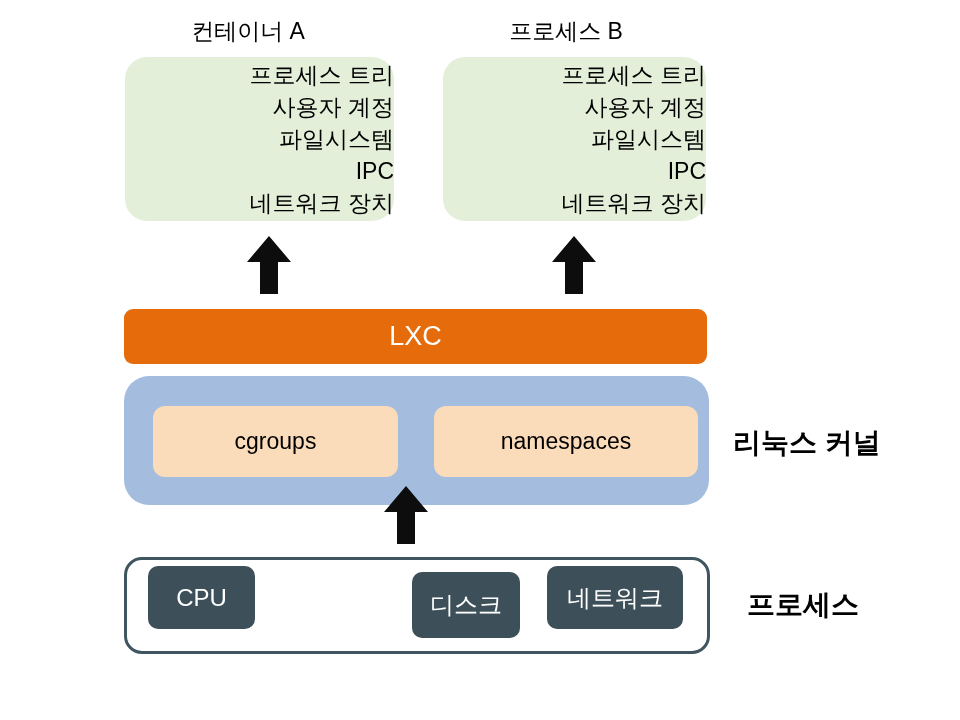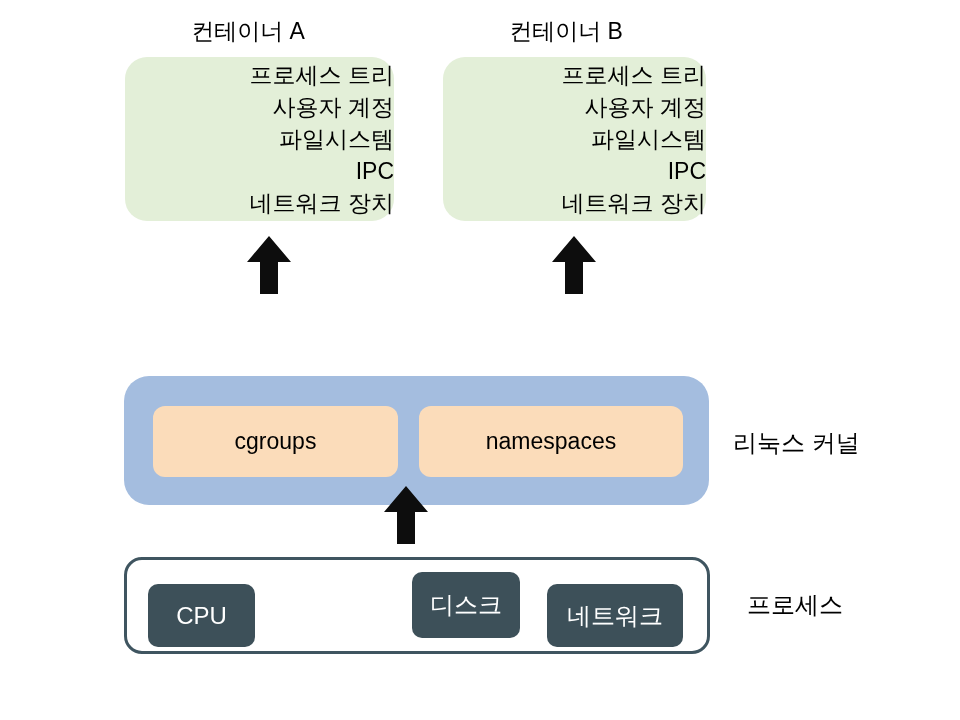--- a/index.html
+++ b/index.html
@@ -30,42 +30,42 @@
 
   .lxc-bar{position:absolute;left:124px;top:309px;width:583px;height:55px;background:var(--orange);
            border-radius:9px;display:flex;align-items:center;justify-content:center;
            color:#ffffff;font-size:27px;}
 
   .kernel-box{position:absolute;left:124px;top:376px;width:585px;height:129px;background:var(--blue);
               border-radius:25px;z-index:1;}
   .kernel-chip{position:absolute;top:30px;height:71px;background:var(--peach);border-radius:12px;
                display:flex;align-items:center;justify-content:center;font-size:23px;}
   #chipCgroups{left:29px;width:245px;}
-  #chipNamespaces{left:295px;width:264px;}
+  #chipNamespaces{left:310px;width:264px;}
 
-  .side-label{position:absolute;font-size:24px;line-height:30px;white-space:nowrap;}
+  .side-label{position:absolute;font-size:28px;line-height:30px;white-space:nowrap;font-weight:bold;}
   #kernelLabel{left:733px;top:428px;}
   #hwLabel{left:747px;top:590px;}
 
   .hw-box{position:absolute;left:124px;top:557px;width:586px;height:97px;background:var(--bg);
           border:3px solid var(--border-dark);border-radius:18px;}
-  .hw-chip{position:absolute;top:24px;height:63px;background:var(--dark);border-radius:10px;
+  .hw-chip{position:absolute;top:6px;height:63px;background:var(--dark);border-radius:10px;
            display:flex;align-items:center;justify-content:center;color:#ffffff;font-size:24px;}
   #chipCpu{left:21px;width:107px;}
   #chipMem{left:156px;width:109px;}
   #chipDisk{left:285px;width:108px;top:12px;height:66px;}
   #chipNet{left:420px;width:136px;}
 </style>
 </head>
 <body>
 
 <div class="canvas">
 
   <div id="titleA" class="ctr-title">컨테이너 A</div>
-  <div id="titleB" class="ctr-title">컨테이너 B</div>
+  <div id="titleB" class="ctr-title">프로세스 B</div>
 
   <div id="ctrA" class="ctr-box">
     <div class="ctr-line">프로세스 트리</div>
     <div class="ctr-line">사용자 계정</div>
     <div class="ctr-line">파일시스템</div>
     <div class="ctr-line">IPC</div>
     <div class="ctr-line">네트워크 장치</div>
   </div>
 
   <div id="ctrB" class="ctr-box">
@@ -80,20 +80,21 @@
     <svg viewBox="0 0 44 58" xmlns="http://www.w3.org/2000/svg">
       <polygon points="22,0 44,26 31,26 31,58 13,58 13,26 0,26"></polygon>
     </svg>
   </div>
   <div id="arrowB" class="arrow">
     <svg viewBox="0 0 44 58" xmlns="http://www.w3.org/2000/svg">
       <polygon points="22,0 44,26 31,26 31,58 13,58 13,26 0,26"></polygon>
     </svg>
   </div>
 
+  <div class="lxc-bar">LXC</div>
 
   <div class="kernel-box">
     <div id="chipCgroups" class="kernel-chip">cgroups</div>
     <div id="chipNamespaces" class="kernel-chip">namespaces</div>
   </div>
   <div id="kernelLabel" class="side-label">리눅스 커널</div>
 
   <div id="arrowHW" class="arrow">
     <svg viewBox="0 0 44 58" xmlns="http://www.w3.org/2000/svg">
       <polygon points="22,0 44,26 31,26 31,58 13,58 13,26 0,26"></polygon>

